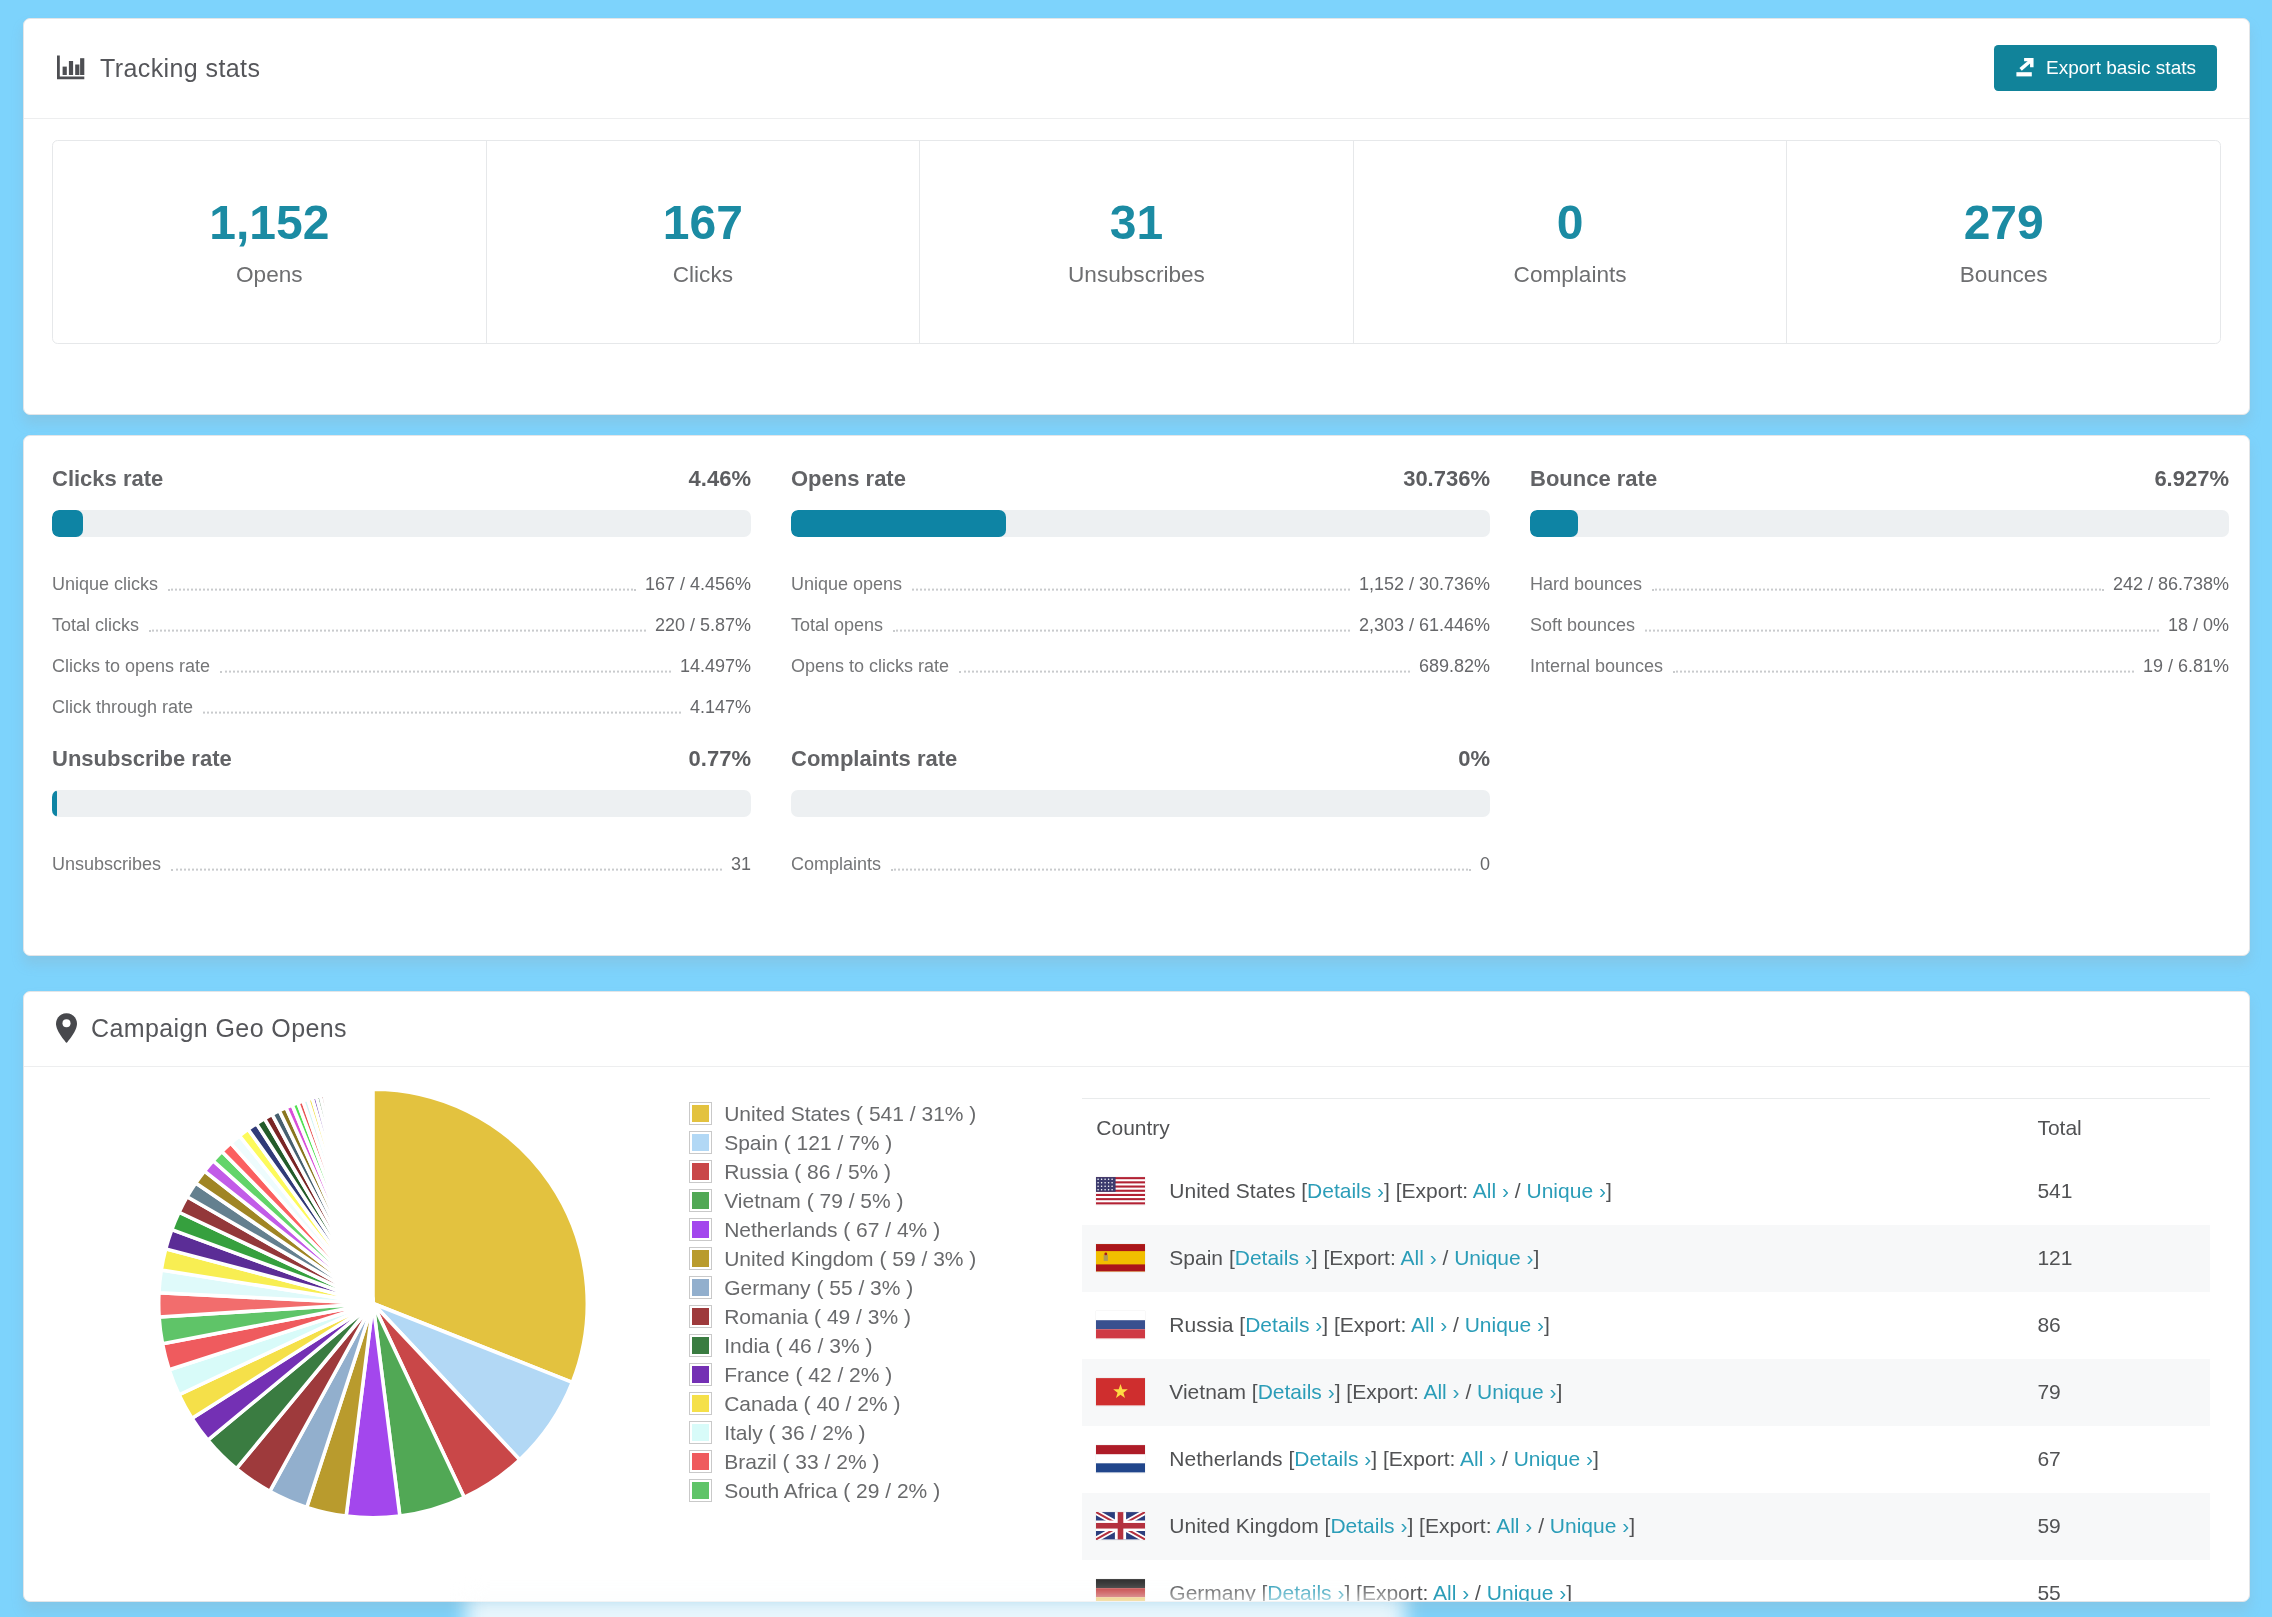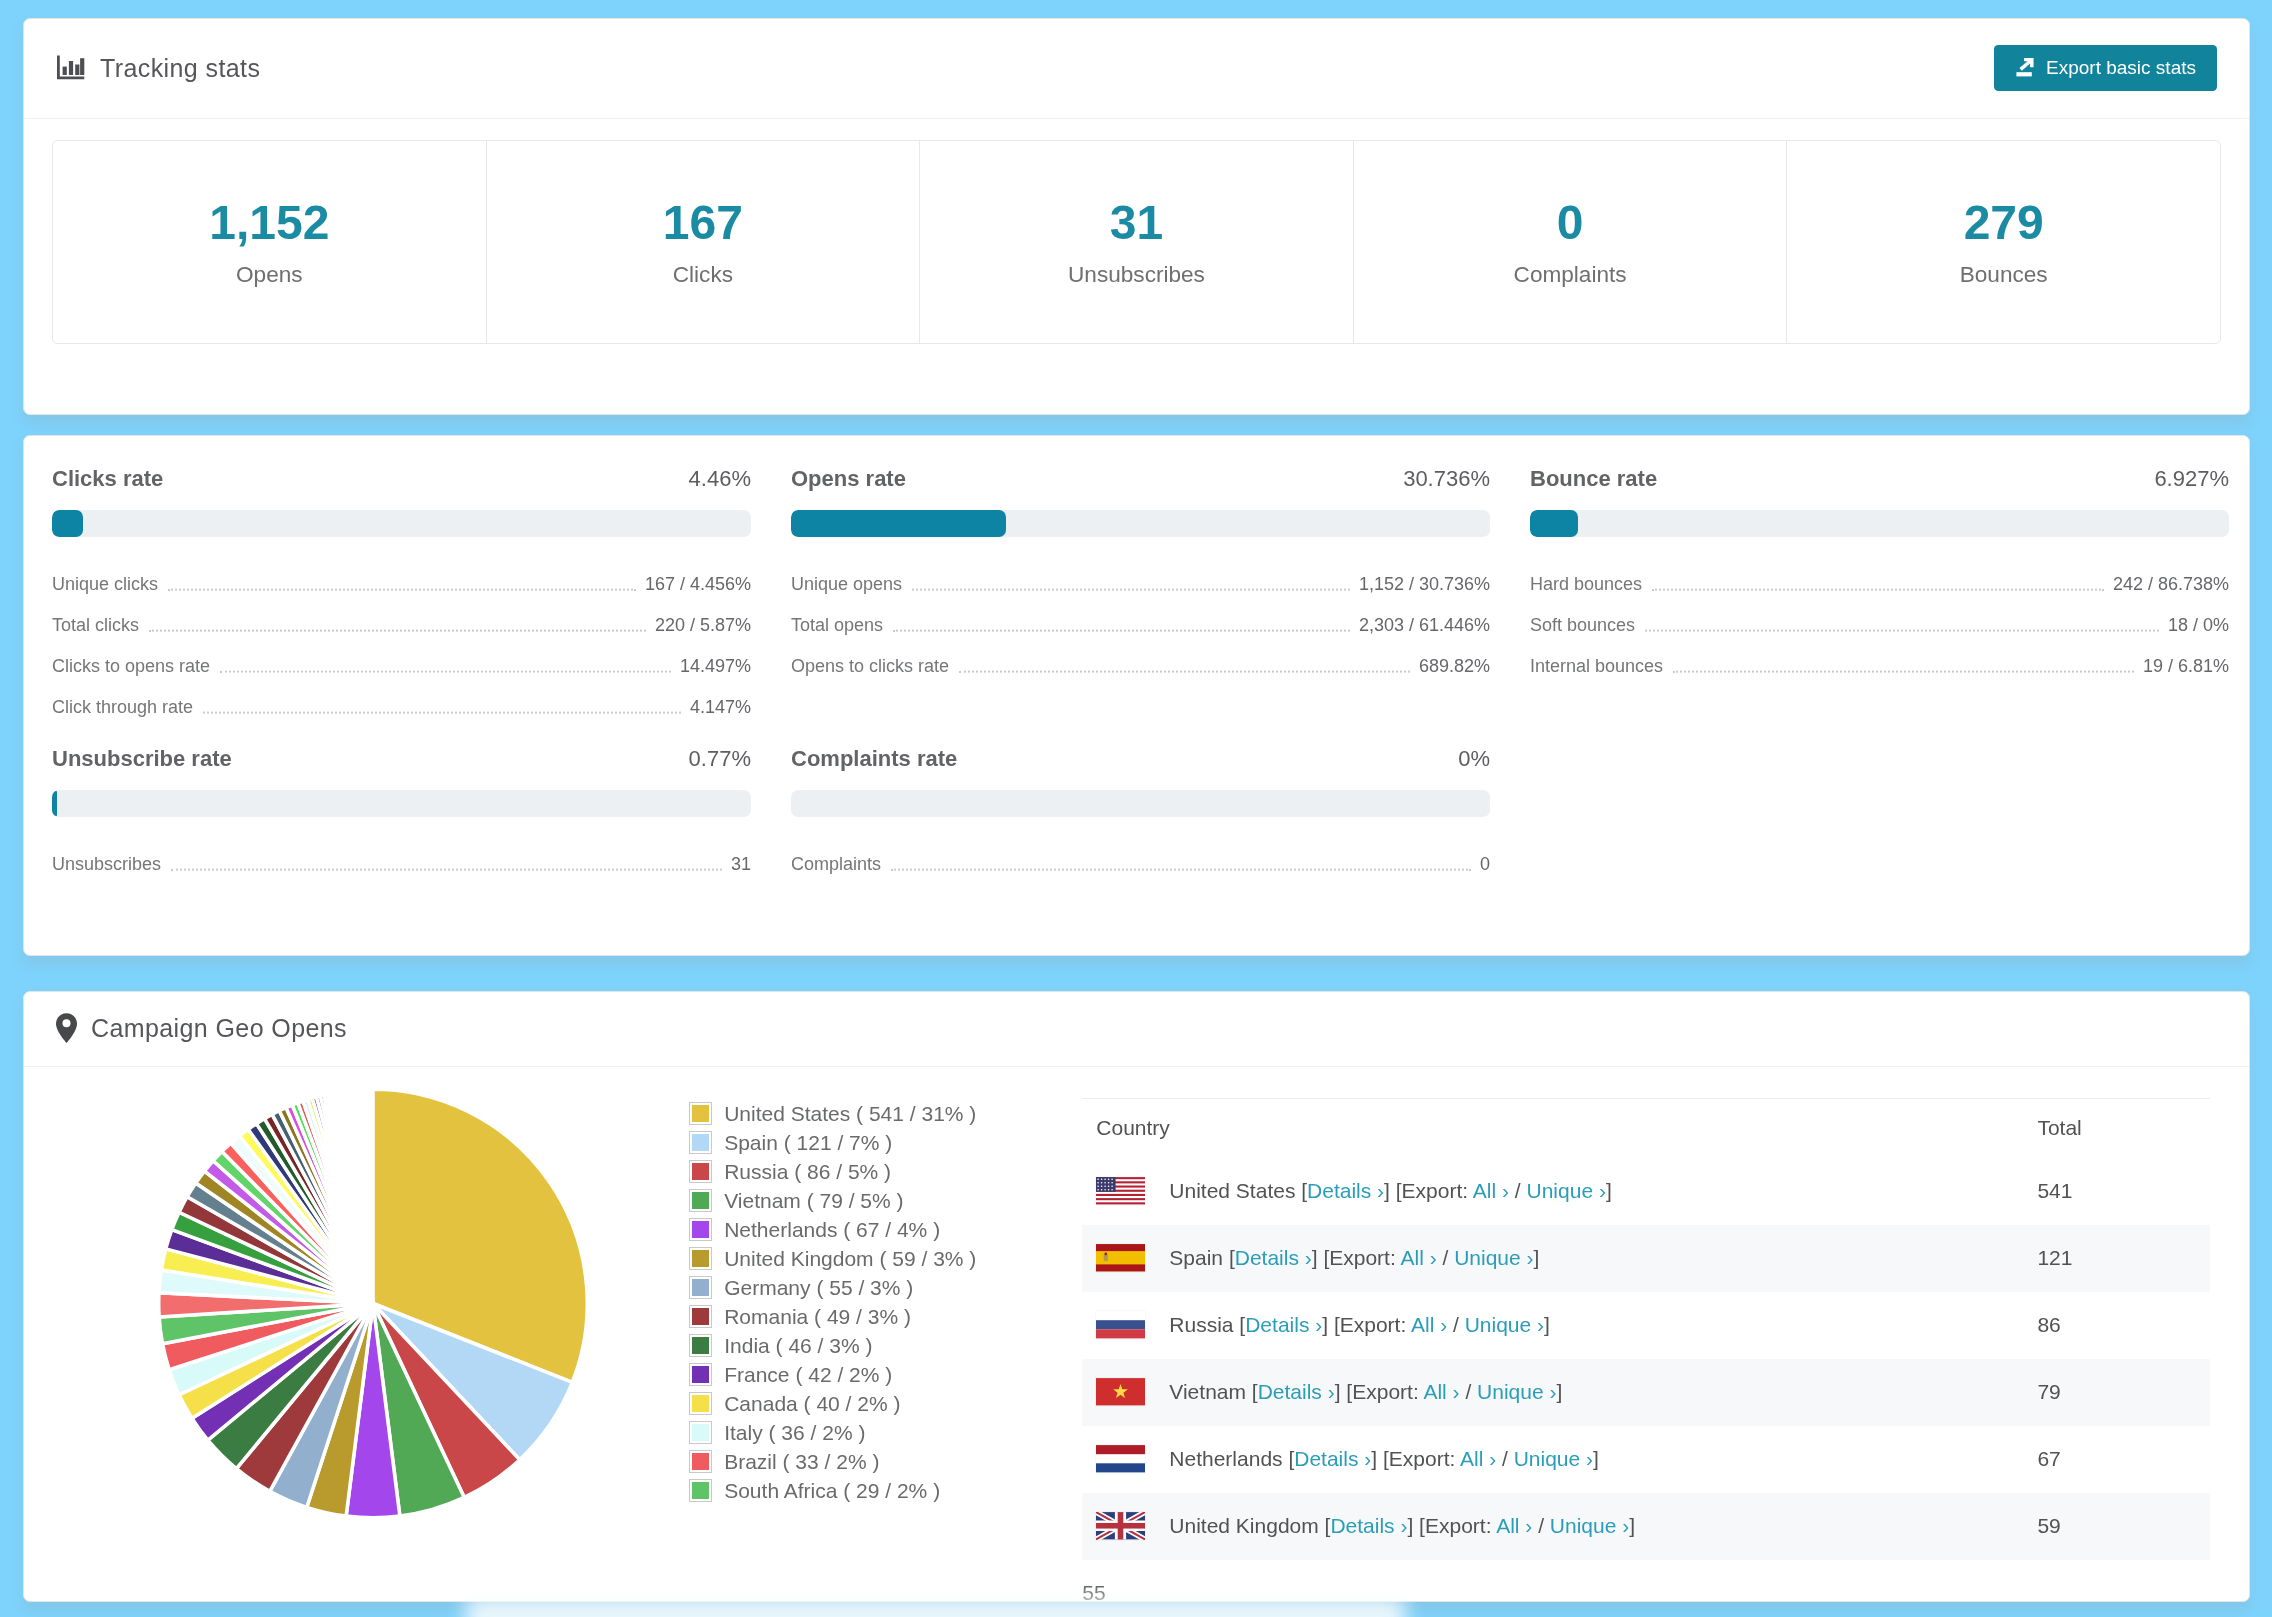--- a/index.html
+++ b/index.html
@@ -19,21 +19,21 @@
   #stats-row{display:flex;margin:21px 28px 0 28px;height:202px;border:0.7px solid #e6e8ea;border-radius:5.6px;background:#fff;}
   .stat-cell{flex:1;display:flex;flex-direction:column;align-items:center;justify-content:center;border-right:0.7px solid #e6e8ea;}
   .stat-cell:last-child{border-right:none;}
   .stat-value{font-size:48px;font-weight:700;color:#1b8ba3;}
   .stat-label{font-size:22.6px;color:#6e6f71;margin-top:11.3px;text-align:right;}
   
   #card-rates{margin-top:20px;height:519px;}
   #rates-grid{display:grid;grid-template-columns:repeat(3,1fr);column-gap:40px;row-gap:17.6px;padding:30px 20px 0 28px;}
   .panel-head{display:flex;justify-content:space-between;align-items:baseline;}
   .panel-title{font-size:22px;font-weight:700;color:#626366;}
-  .panel-pct{font-size:22px;font-weight:400;color:#5c5d60;}
+  .panel-pct{font-size:22px;font-weight:700;color:#5c5d60;}
   .bar-track{margin-top:18.4px;height:27px;background:#edf0f2;border-radius:7px;overflow:hidden;}
   .bar-fill{height:100%;background:#0e84a4;border-radius:7px;}
   .panel-rows{margin-top:27px;}
   .detail-row{display:flex;align-items:center;height:41px;font-size:18px;}
   .detail-label{color:#757678;white-space:nowrap;}
   .detail-leader{flex:1;border-bottom:2.1px dotted #c9cbcd;margin:0 8.5px 0 10px;transform:translateY(5.6px);}
   .detail-value{color:#66676a;white-space:nowrap;}
   
   #card-geo{margin-top:35px;height:609px;overflow:hidden;}
   #card-geo .card-header{height:74px;justify-content:flex-start;}
@@ -489,20 +489,28 @@
                   <rect x="27" width="16" height="39" fill="#fff"></rect>
                   <rect y="12" width="70" height="15" fill="#fff"></rect>
                   <rect x="31" width="8" height="39" fill="#b4313f"></rect>
                   <rect y="15.5" width="70" height="8" fill="#b4313f"></rect>
                 </svg>
                 <span class="geo-links"><span class="br">United Kingdom</span><span class="br"> [</span><span class="lnk">Details ›</span><span class="br">] [Export: </span><span class="lnk">All ›</span><span class="br"> / </span><span class="lnk">Unique ›</span><span class="br">]</span></span>
               </div>
               <div class="cell-total">59</div>
             </div>
             <div class="trow body">
+              <div class="cell-country">
+                <svg class="flag" viewBox="0 0 70 39">
+                  <rect width="70" height="13" fill="#2b2b2b"></rect>
+                  <rect y="13" width="70" height="13" fill="#bf3131"></rect>
+                  <rect y="26" width="70" height="13" fill="#e7b73a"></rect>
+                </svg>
+                <span class="geo-links"><span class="br">Germany</span><span class="br"> [</span><span class="lnk">Details ›</span><span class="br">] [Export: </span><span class="lnk">All ›</span><span class="br"> / </span><span class="lnk">Unique ›</span><span class="br">]</span></span>
+              </div>
               <div class="cell-total">55</div>
             </div>
           </div>
       </div>
     </div>
   </div>
 
   <div id="bottom-glow"></div>
 </div>
 

